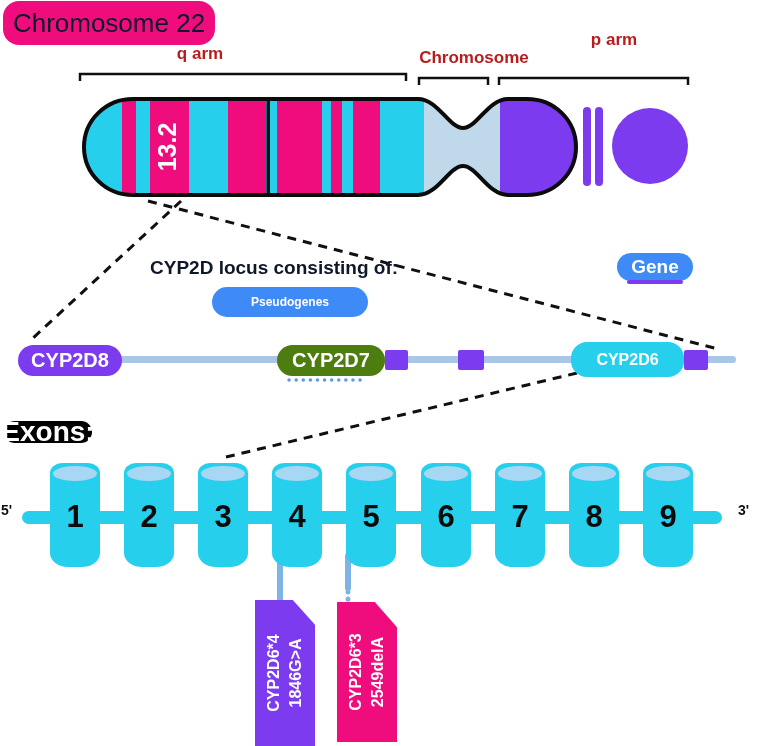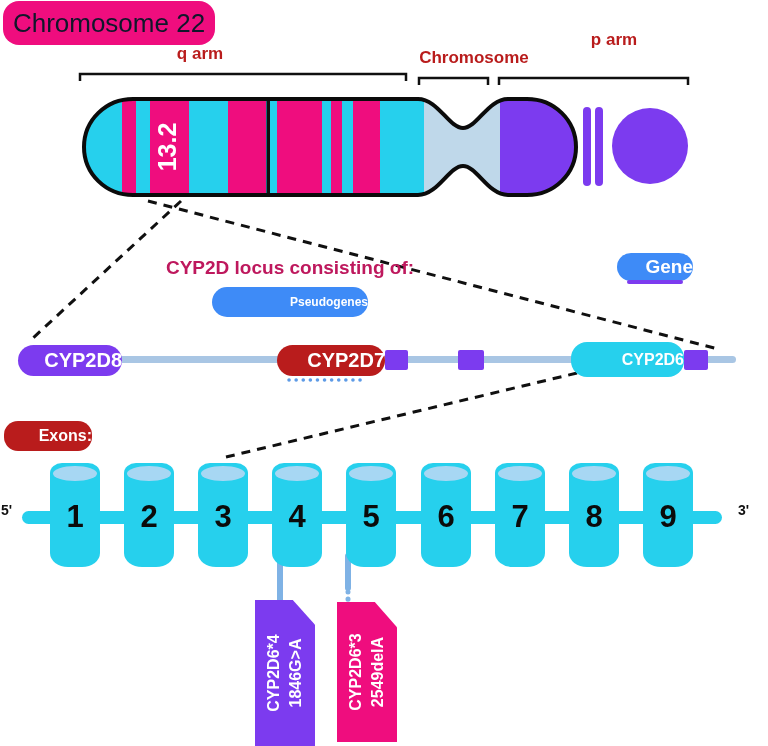--- a/index.html
+++ b/index.html
@@ -2,48 +2,48 @@
 <html><head>
 <meta charset="utf-8">
 <style>
   html,body{margin:0;padding:0;background:#fff;}
   #stage{
     position:relative;width:768px;height:746px;overflow:hidden;
     font-family:"Liberation Sans", sans-serif;background:#fff;
   }
   .abs{position:absolute;}
   .pill{
-    display:flex;align-items:center;justify-content:flex-end;
+    display:flex;align-items:center;justify-content:center;
     border-radius:16px;color:#fff;font-weight:600;white-space:nowrap;
   }
   
   .title-badge{
     left:3px;top:1px;width:212px;height:44px;border-radius:16px;
     background:#EF0D7E;color:#0f172a;font-size:26px;font-weight:500;
     display:flex;align-items:center;justify-content:center;
   }
   .arm-label{color:#b91c1c;font-size:17px;font-weight:600;text-align:center;}
   
   .locus-heading{
-    left:150px;top:257px;width:280px;text-align:center;
-    color:#be185d;font-size:19px;font-weight:700;
+    left:150px;top:257px;width:280px;
+    color:#0f172a;font-size:19px;font-weight:700;
   }
   .badge-blue{background:#3E8BF7;}
   .pseudogenes-badge{left:212px;top:287px;width:156px;height:30px;font-size:12px;}
   .gene-badge{left:617px;top:253px;width:76px;height:28px;font-size:19px;}
   .gene-underline{left:627px;top:280px;width:56px;height:4px;background:#7C3BEF;border-radius:2px;}
   
   .track-line{left:30px;top:356px;width:706px;height:7px;background:#A9C6E4;border-radius:4px;}
   .gene-pill{height:31px;font-size:20px;top:345px;}
   .cyp2d8{left:18px;width:104px;background:#7C3BEF;}
-  .cyp2d7{left:277px;width:108px;background:#b91c1c;}
+  .cyp2d7{left:277px;width:108px;background:#4d7c0f;}
   .cyp2d6{left:571px;top:342px;height:35px;width:113px;background:#26D0ED;font-size:16px;}
   .track-rect{top:350px;height:20px;background:#7C3BEF;border-radius:2px;}
   
-  .exons-badge{left:4px;top:421px;width:88px;height:30px;font-size:16px;background:#b91c1c;border-radius:14px;}
+  .exons-badge{left:4px;top:421px;width:88px;height:22px;font-size:28px;background:#000000;border-radius:14px;}
   .intron-line{left:22px;top:511px;width:700px;height:13px;background:#26D0ED;border-radius:7px;}
   .prime-label{color:#101010;font-size:14px;font-weight:700;}
   .cyl{top:463px;width:50px;height:104px;background:#26D0ED;
        border-radius:12px 12px 18px 18px / 10px 10px 14px 14px;}
   .cyl-top{position:absolute;left:3px;top:3px;width:44px;height:15px;background:#A7D7F3;border-radius:50%;}
   .cyl-num{position:absolute;left:0;top:36px;width:100%;text-align:center;
            color:#0b0b0b;font-size:31px;font-weight:700;}
   
   .callout{color:#fff;}
   .callout-purple{left:255px;top:600px;width:60px;height:146px;background:#7C3BEF;

